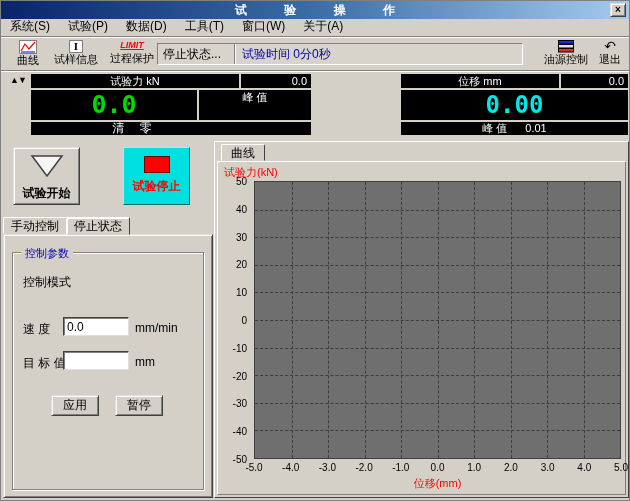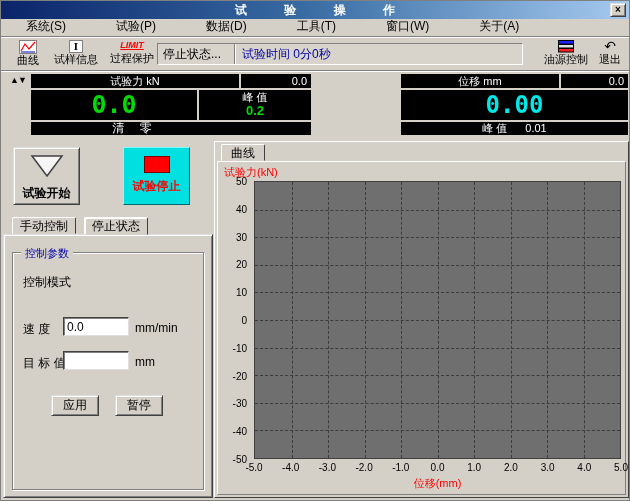--- a/index.html
+++ b/index.html
@@ -35,21 +35,21 @@
     background:linear-gradient(to right,#0a246a,#3a6ea5,#a6caf0); }
   .title-text { position:absolute; left:0; top:0; width:100%; height:18px;
     text-align:center; color:#ffffff; font-size:12px; font-weight:bold;
     line-height:18px; word-spacing:34px; }
   .close-btn { position:absolute; right:3px; top:2px; width:16px; height:14px;
     font-size:10px; font-weight:bold; text-align:center; line-height:12px; cursor:default; }
   
   .menubar { position:absolute; left:0; top:18px; width:628px; height:18px;
     display:flex; align-items:center; font-size:12px;
     border-bottom:1px solid #808080; box-shadow:0 1px 0 #ffffff; background:#d4d0c8; }
-  .menu-item { padding:0 25px; height:20px; line-height:16px; color:#000; }
+  .menu-item { padding:0 9px; height:20px; line-height:16px; color:#000; }
   
   .toolbar { position:absolute; left:0; top:37px; width:628px; height:33px;
     border-bottom:1px solid #808080; box-shadow:0 1px 0 #ffffff; background:#d4d0c8; }
   .tb-btn { position:absolute; top:1px; height:31px; text-align:center; }
   .tb-label { font-size:11px; color:#000; line-height:13px; }
   .tb-icon { display:block; margin:1px auto 0 auto; }
   .limit-text { font-size:9px; font-style:italic; font-weight:bold; color:#ff0000;
     line-height:13px; text-decoration:underline; }
   .status-box { position:absolute; left:156px; top:5px; width:366px; height:22px;
     display:flex; align-items:center; background:#d8d4cc; }
@@ -77,21 +77,21 @@
   .start-label { font-size:12px; font-weight:bold; color:#000; margin-top:2px; }
   .stop-btn { position:absolute; left:122px; top:146px; width:67px; height:58px;
     background:#00e0e0; border:1px solid; border-color:#80ffff #006868 #006868 #80ffff;
     text-align:center; cursor:default; }
   .stop-rect { width:26px; height:17px; background:#ff0000; border:1px solid #800000; margin:8px auto 0 auto; }
   .stop-label { font-size:12px; font-weight:bold; color:#ff0000; margin-top:5px; }
   
   .control-tabs { position:absolute; left:2px; top:216px; height:18px; display:flex; z-index:3; }
   .tab { height:17px; padding:0 7px; font-size:12px; line-height:17px;
     background:#d4d0c8; border:1px solid; border-color:#ffffff #404040 #d4d0c8 #ffffff;
-    border-radius:2px 2px 0 0; margin-right:-1px; color:#000;margin-left:9px; }
+    border-radius:2px 2px 0 0; margin-right:-1px; color:#000; }
   .tab.selected { height:18px; z-index:4; box-shadow: inset 1px 1px 0 #ffffff; }
   .left-panel { position:absolute; left:2px; top:233px; width:210px; height:264px; }
   .group-box { position:absolute; left:8px; top:17px; width:192px; height:238px;
     border:1px solid #808080; box-shadow:1px 1px 0 #ffffff, inset 1px 1px 0 #ffffff; }
   .group-label { position:absolute; left:8px; top:-7px; background:#d4d0c8; padding:0 4px;
     font-size:11px; color:#0000a8; }
   .fieldlabel { position:absolute; font-size:12px; color:#000; }
   .combo { position:absolute; left:62px; top:16px; width:94px; height:20px;
     background:#ffffff; border:1px solid; border-color:#404040 #dfdfdf #dfdfdf #404040;
     box-shadow: inset 1px 1px 0 #808080; display:flex; align-items:center; }
@@ -171,21 +171,20 @@
   </div>
 </div>
 
 <div class="force-panel">
   <div class="panel-arrows">▲▼</div>
   <div class="lcd lcd-title" style="left:22px;top:0;width:208px;height:14px;">试验力 kN</div>
   <div class="lcd lcd-smallval" style="left:232px;top:0;width:70px;height:14px;">0.0</div>
   <div class="lcd force-main" style="left:22px;top:16px;width:166px;height:30px;">0.0</div>
   <div class="lcd" style="left:190px;top:16px;width:112px;height:30px;">
     <div class="peak-label">峰 值</div>
-    <div class="peak-val-green">0.2</div>
   </div>
   <div class="lcd" style="left:22px;top:48px;width:280px;height:13px;">
     <div class="zero-bar-inner">清 零</div>
   </div>
 </div>
 
 <div class="disp-panel">
   <div class="lcd lcd-title" style="left:0;top:0;width:158px;height:14px;">位移 mm</div>
   <div class="lcd lcd-smallval" style="left:160px;top:0;width:67px;height:14px;">0.0</div>
   <div class="lcd disp-main" style="left:0;top:16px;width:227px;height:30px;">0.00</div>

